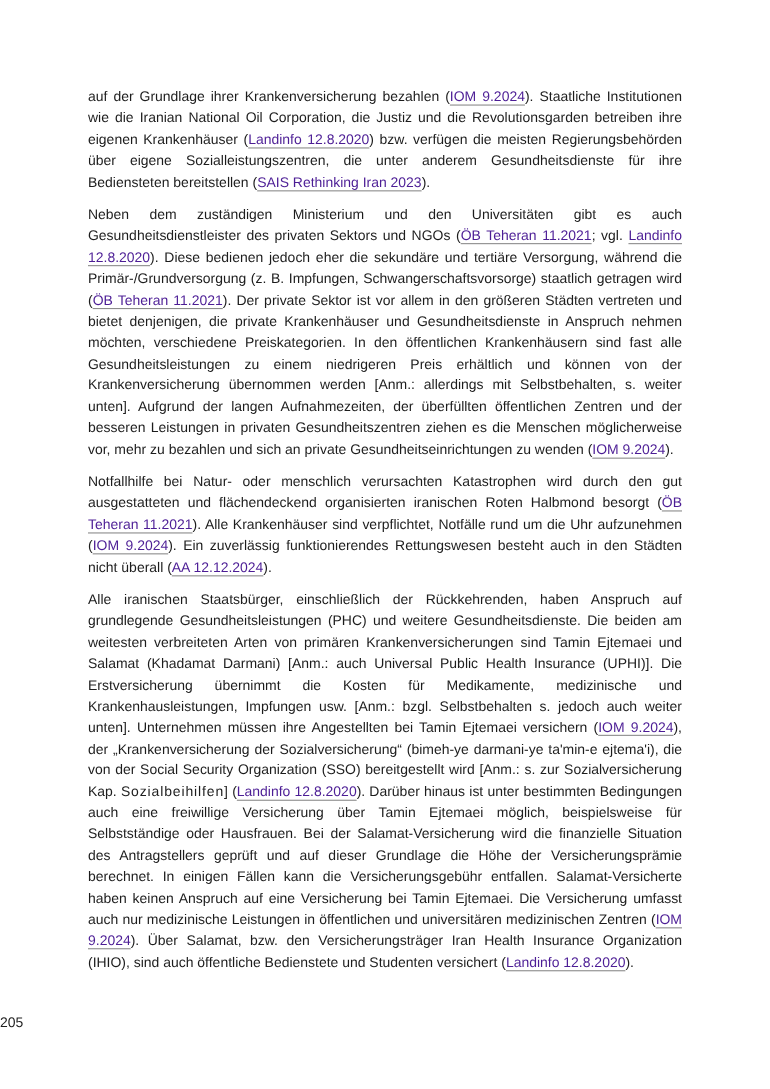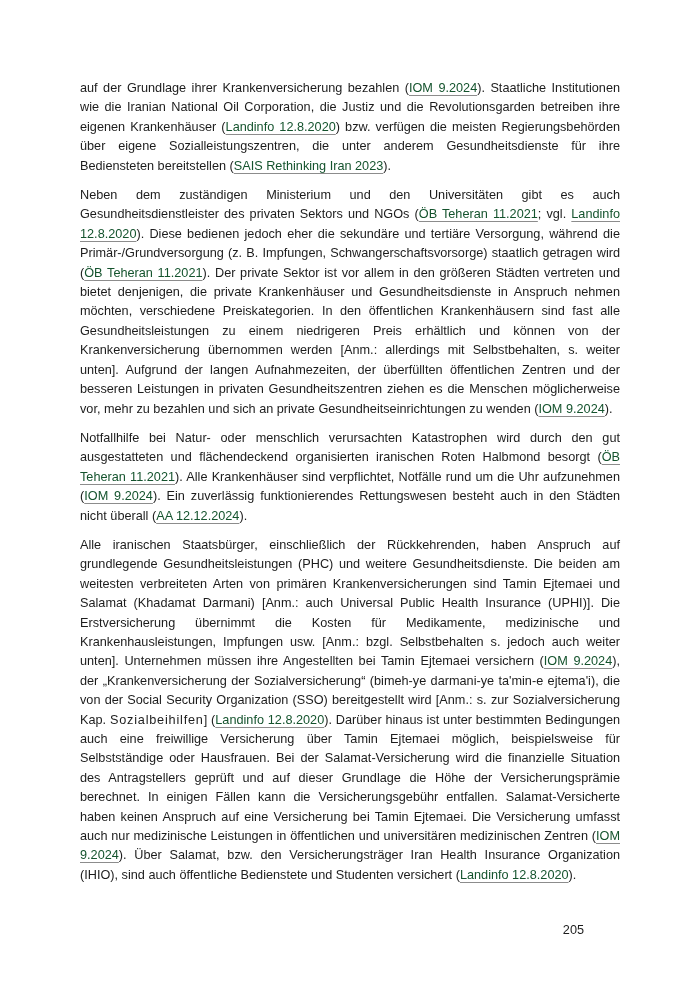--- a/index.html
+++ b/index.html
@@ -30,32 +30,32 @@
     hyphens: auto;
     -webkit-hyphens: auto;
     color: #1c1c1c;
   }
   p.para:last-child { margin-bottom: 16px; }
   .cite {
     text-decoration: underline;
     text-decoration-color: #8c8c8c;
     text-decoration-thickness: 1px;
     text-underline-offset: 3px;
-    color: #14532d;
+    color: #4c1d95;
     cursor: pointer;
   }
   .ref {
     letter-spacing: 0.8px;
   }
   .footer {
     position: absolute;
     top: 921px;
     left: 0;
     width: 584px;
-    text-align: right;
+    text-align: left;
     font-size: 12.7px;
     line-height: 19.4px;
     color: #1c1c1c;
   }
 </style>
 </head>
 <body>
 
 <div class="page">
   <main class="content">

